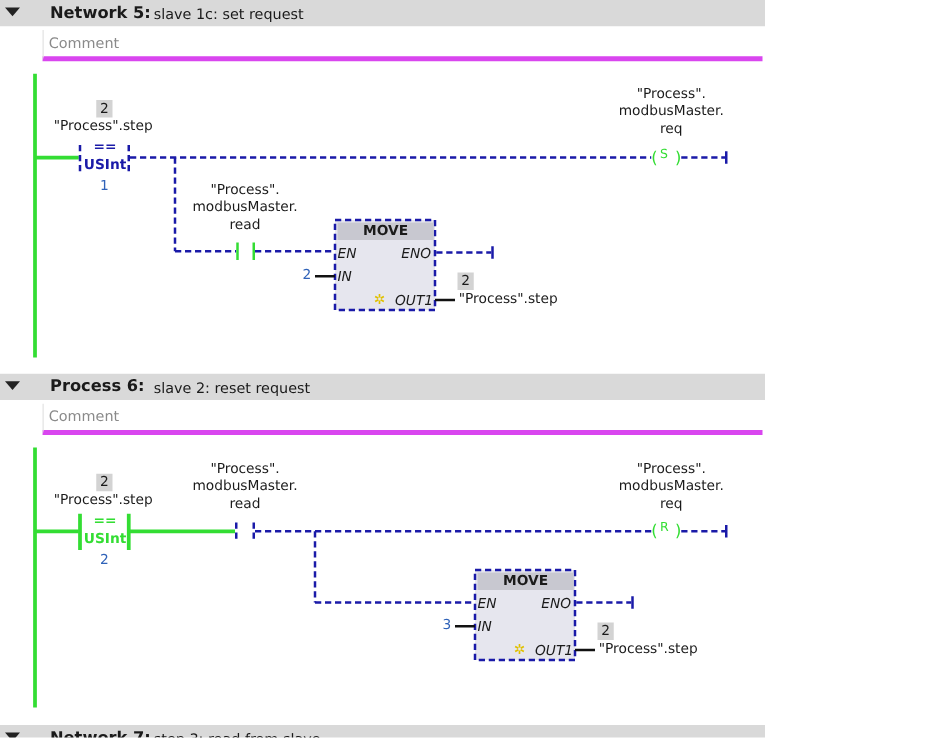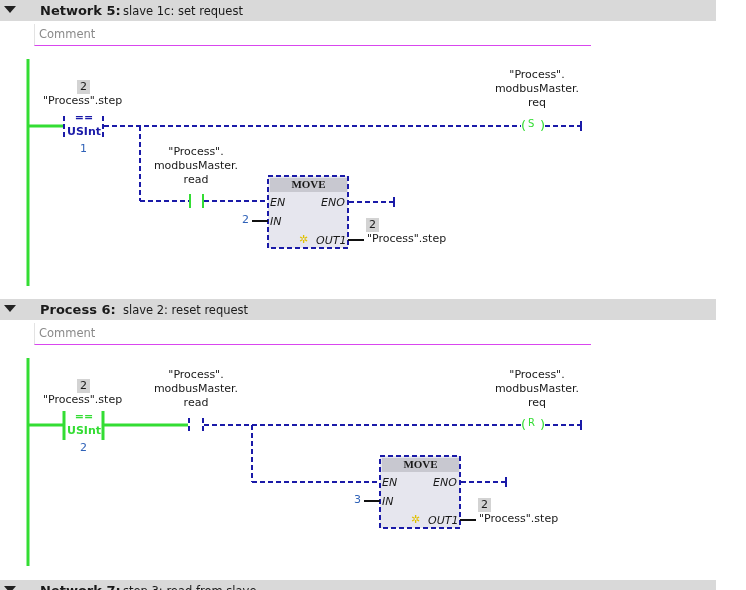--- a/index.html
+++ b/index.html
@@ -1,30 +1,30 @@
 <!DOCTYPE html>
 <html><head>
 <meta charset="utf-8">
 <style>
   html, body { margin:0; padding:0; }
   body { width:746px; height:590px; position:relative; overflow:hidden; background:#ffffff;
          font-family:"DejaVu Sans", sans-serif; }
   .abs { position:absolute; }
-  .net-header { position:absolute; left:0; width:716px; height:21px; background:#d9d9d9; }
+  .net-header { position:absolute; left:0; width:612px; height:21px; background:#d9d9d9; }
   .net-toggle { position:absolute; left:4px; top:6px; width:0; height:0;
                 border-left:6px solid transparent; border-right:6px solid transparent; border-top:7px solid #222; }
   .net-title { position:absolute; left:40px; top:3px; font-size:13px; font-weight:bold; color:#1a1a1a; white-space:nowrap; }
   .net-desc { position:absolute; left:123px; top:4px; font-size:11.5px; color:#1a1a1a; white-space:nowrap; }
-  .comment-box { position:absolute; left:34px; width:556px; height:21px; border-left:1px solid #e3e3e3; border-bottom:1px solid #d946ef; }
+  .comment-box { position:absolute; left:34px; width:556px; height:21px; border-left:1px solid #e3e3e3; border-bottom:4px solid #d946ef;padding-left:19px; }
   .comment-text { position:absolute; left:4px; top:3px; font-size:11.5px; color:#8a8a8a; }
   .lbl { position:absolute; font-size:11px; color:#1a1a1a; text-align:center; line-height:14px; white-space:nowrap; }
   .val-badge { position:absolute; background:#d3d3d3; font-size:11px; color:#1a1a1a; padding:0 3px; line-height:14px; }
   .blue-num { position:absolute; font-size:11px; color:#2f62b8; }
   svg.ld { position:absolute; left:0; top:0; overflow:visible; }
-  .box-title { position:absolute; background:#c8c8d0; font-size:11px; font-weight:bold; text-align:center; color:#1a1a1a;font-family:Liberation Serif, serif; }
+  .box-title { position:absolute; background:#c8c8d0; font-size:11px; font-weight:bold; text-align:center; color:#1a1a1a; }
   .pin { position:absolute; font-size:11px; color:#1a1a1a;font-style:italic; }
   .cmp-op { position:absolute; font-size:11px; font-weight:bold; text-align:center; }
 </style>
 </head>
 <body>
 
 <div class="net-header" style="top:0;">
   <div class="net-toggle"></div>
   <div class="net-title">Network 5:</div>
   <div class="net-desc">slave 1c: set request</div>

